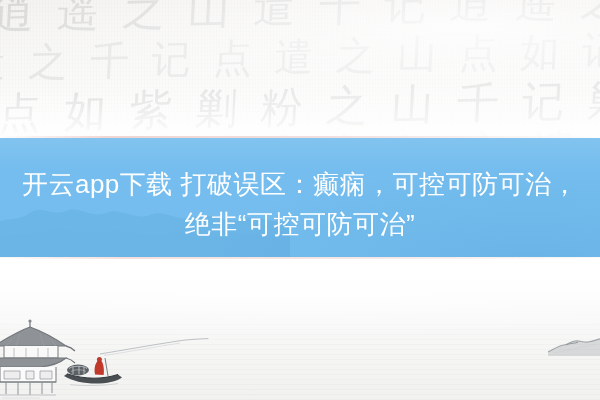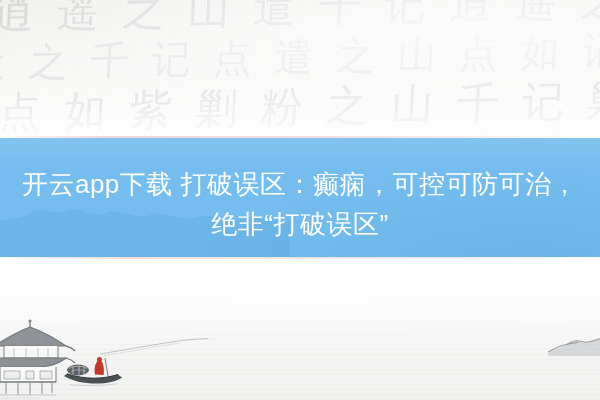--- a/index.html
+++ b/index.html
@@ -242,17 +242,17 @@
 
   <div class="banner">
     <svg class="banner-mountain" viewBox="0 0 300 70" preserveAspectRatio="none">
       <path d="M0 34 C14 22 26 30 40 20 C52 11 62 24 76 18 C90 12 100 26 116 20 C132 14 144 28 160 22 C176 16 188 30 206 24 C222 19 236 32 254 26 C270 21 284 32 300 28 L300 70 L0 70 Z" fill="#3f8fc4" opacity=".55"></path>
       <path d="M0 46 C20 38 36 44 56 38 C76 32 92 44 114 39 C136 34 152 46 176 41 C200 36 220 47 244 43 C266 39 282 46 300 43 L300 70 L0 70 Z" fill="#4d9ad0" opacity=".45"></path>
     </svg>
     <div class="banner-sheen"></div>
 
     <div class="banner-text">
       <span class="banner-line">开云app下载 打破误区：癫痫，可控可防可治，</span>
-      <span class="banner-line">绝非“打破误区”</span>
+      <span class="banner-line">绝非“可控可防可治”</span>
     </div>
   </div>
 
 </div>
 
 </body></html>

